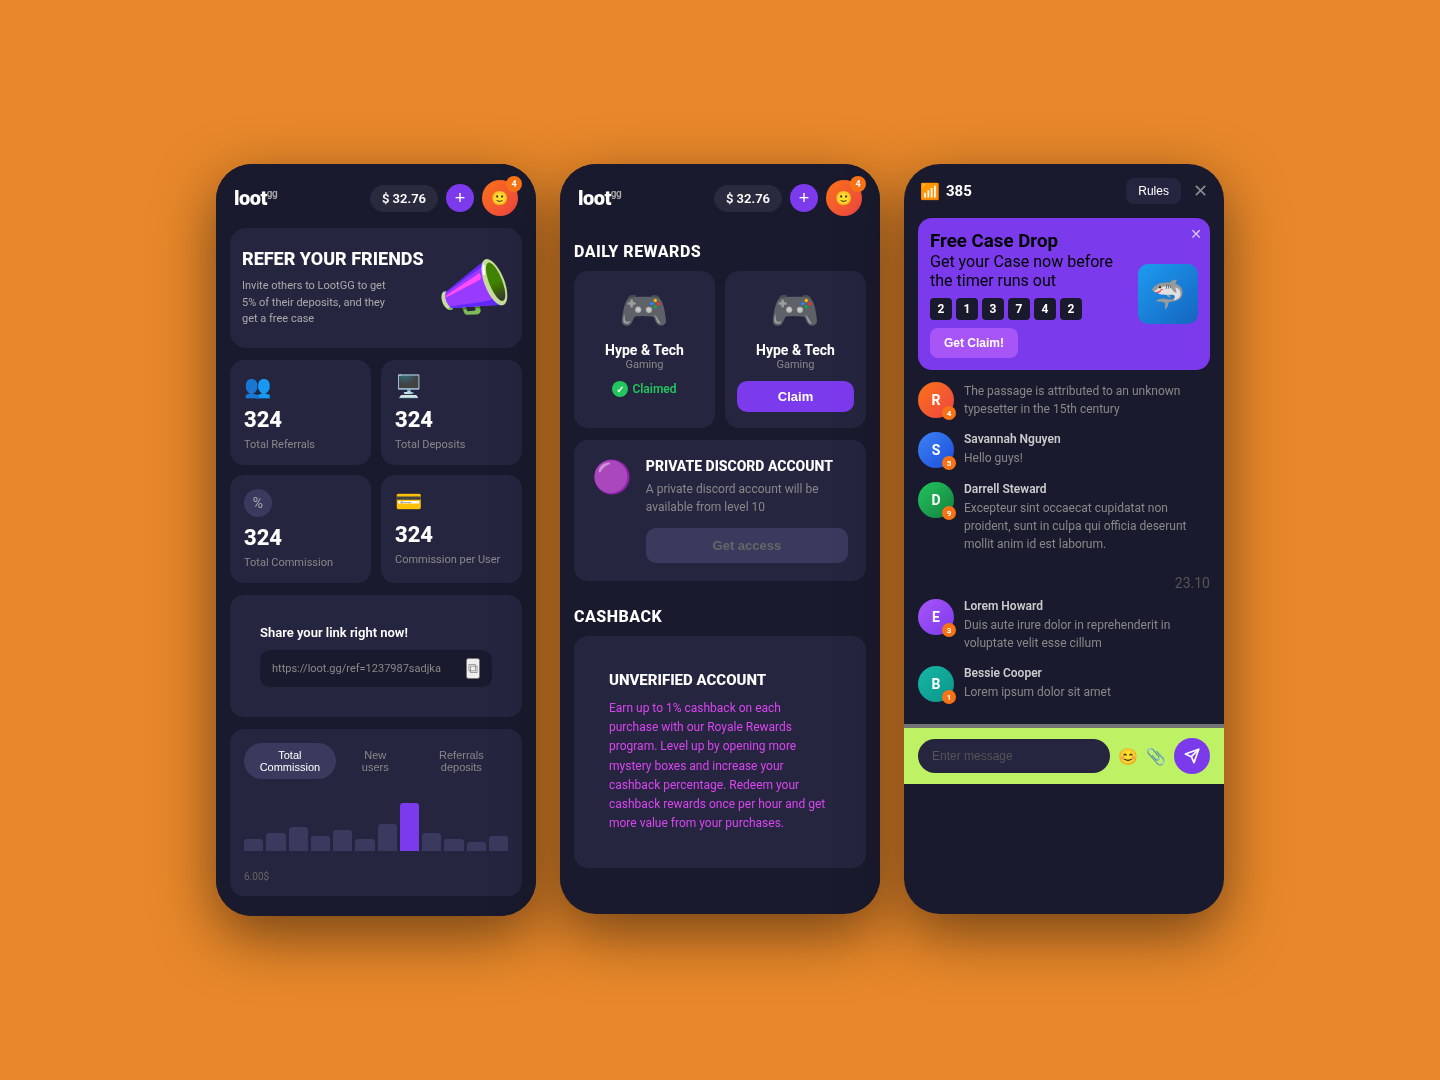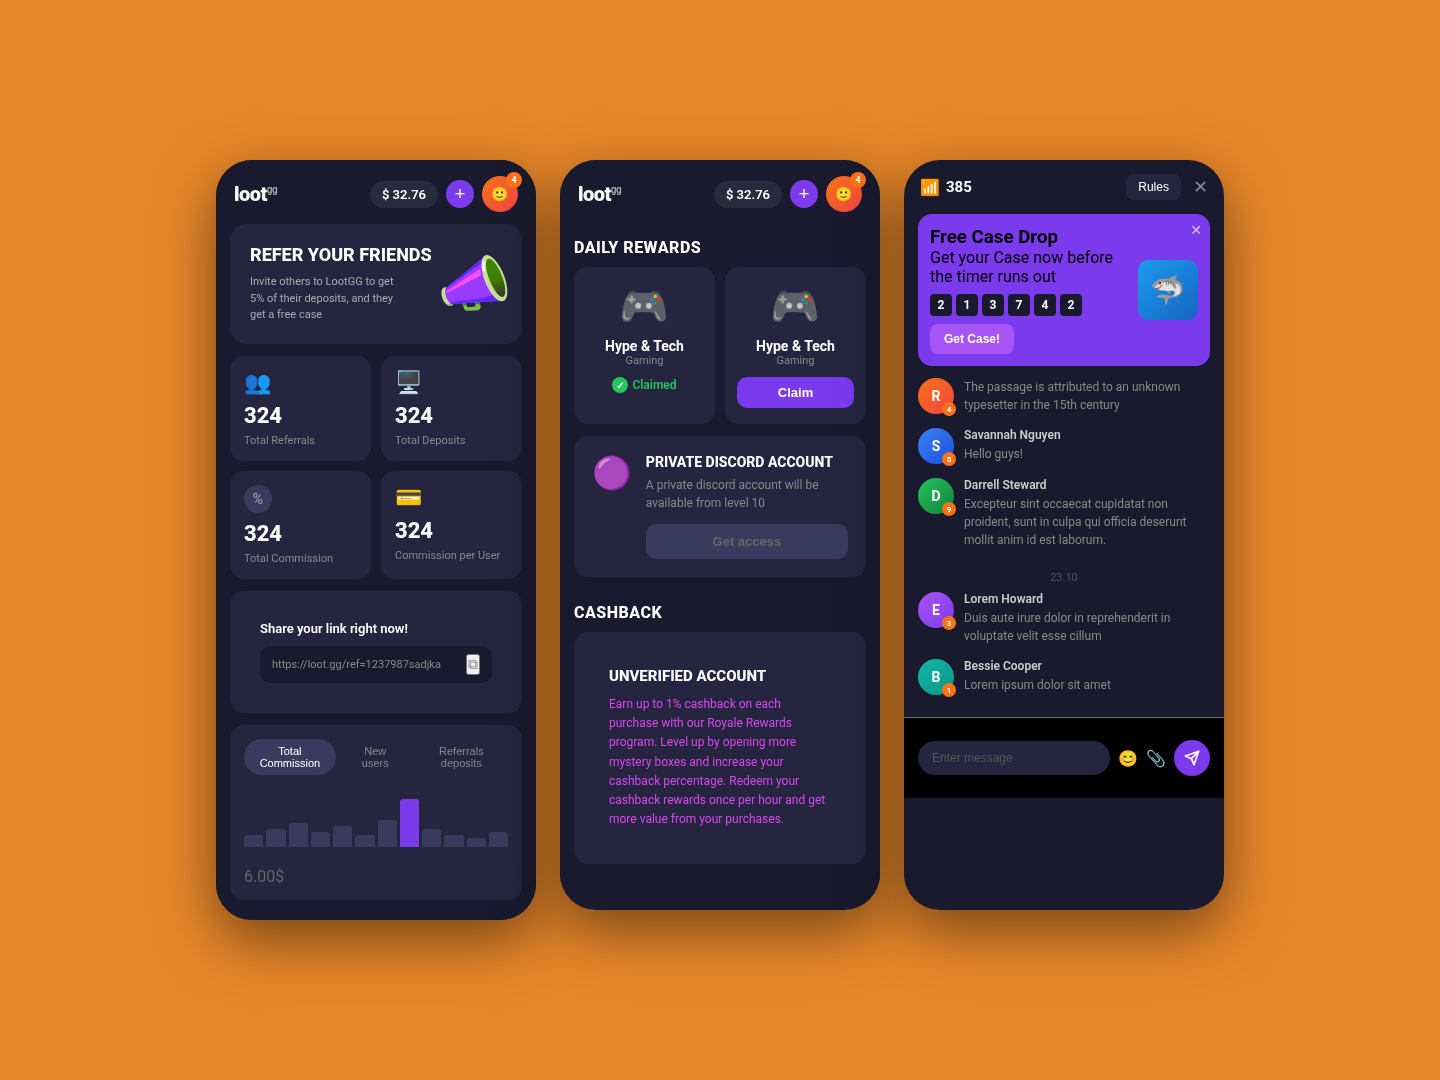--- a/index.html
+++ b/index.html
@@ -117,21 +117,21 @@
 
     
     .phone-content {
       padding: 0 14px 20px;
       background: #1a1a2e;
     }
 
     .refer-card {
       background: #252540;
       border-radius: 16px;
-      padding: 20px;
+      padding: 12px;
       margin-bottom: 12px;
       display: flex;
       align-items: center;
       justify-content: space-between;
       position: relative;
       overflow: hidden;
       min-height: 120px;
     }
 
     .refer-text h2 {
@@ -264,21 +264,21 @@
       background: #3a3a5e;
       border-radius: 3px 3px 0 0;
     }
 
     .chart-bar.active-bar {
       background: #7c3aed;
     }
 
     .chart-label {
       color: #666;
-      font-size: 16px;
+      font-size: 10px;
       margin-top: 20px;
     }
 
     
     .section-title {
       color: white;
       font-size: 16px;
       font-weight: 800;
       letter-spacing: 0.5px;
       padding: 14px 0 10px;
@@ -568,34 +568,34 @@
       margin-bottom: 3px;
     }
 
     .msg-content .msg-text {
       color: #888;
       font-size: 12px;
       line-height: 1.5;
     }
 
     .time-divider {
-      text-align: center;
+      text-align: right;
       color: #555;
-      font-size: 11px;
+      font-size: 14px;
       padding: 8px 0;
       margin-top: 10px;
     }
 
     .chat-input-area {
       display: flex;
       align-items: center;
-      padding: 22px 14px;
+      padding: 10px 14px;
       gap: 8px;
-      background: #000000;
-      border-top: 1px solid #737373;
+      background: #bef264;
+      border-top: 4px solid #737373;
       margin-top: 8px;
     }
 
     .chat-input {
       flex: 1;
       background: #252540;
       border: none;
       border-radius: 20px;
       padding: 10px 14px;
       color: #888;
@@ -794,21 +794,21 @@
         <h3>Free Case Drop</h3>
         <p>Get your Case now before the timer runs out</p>
         <div class="timer-row">
           <div class="timer-digit">2</div>
           <div class="timer-digit">1</div>
           <div class="timer-digit">3</div>
           <div class="timer-digit">7</div>
           <div class="timer-digit">4</div>
           <div class="timer-digit">2</div>
         </div>
-        <button class="get-case-btn">Get Case!</button>
+        <button class="get-case-btn">Get Claim!</button>
       </div>
       <div style="width:60px;height:60px;background:linear-gradient(135deg,#1d9bf0,#1565c0);border-radius:10px;flex-shrink:0;display:flex;align-items:center;justify-content:center;font-size:28px;">🦈</div>
       <button class="promo-close">✕</button>
     </div>
 
     <div class="chat-messages">
 
       <div class="chat-message">
         <div class="msg-avatar">
           <div class="msg-avatar-img av-orange">R</div>

